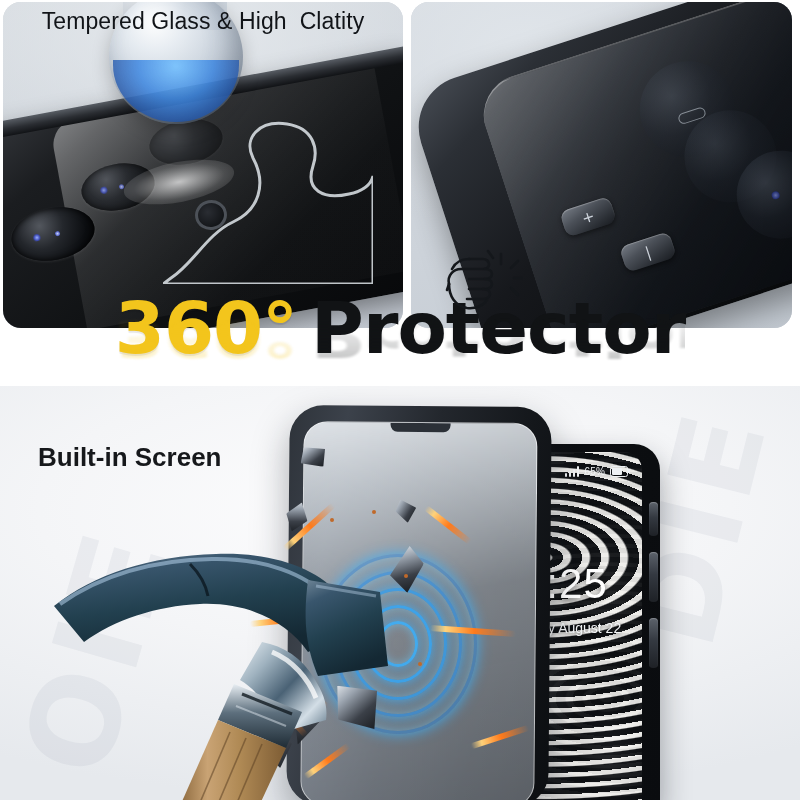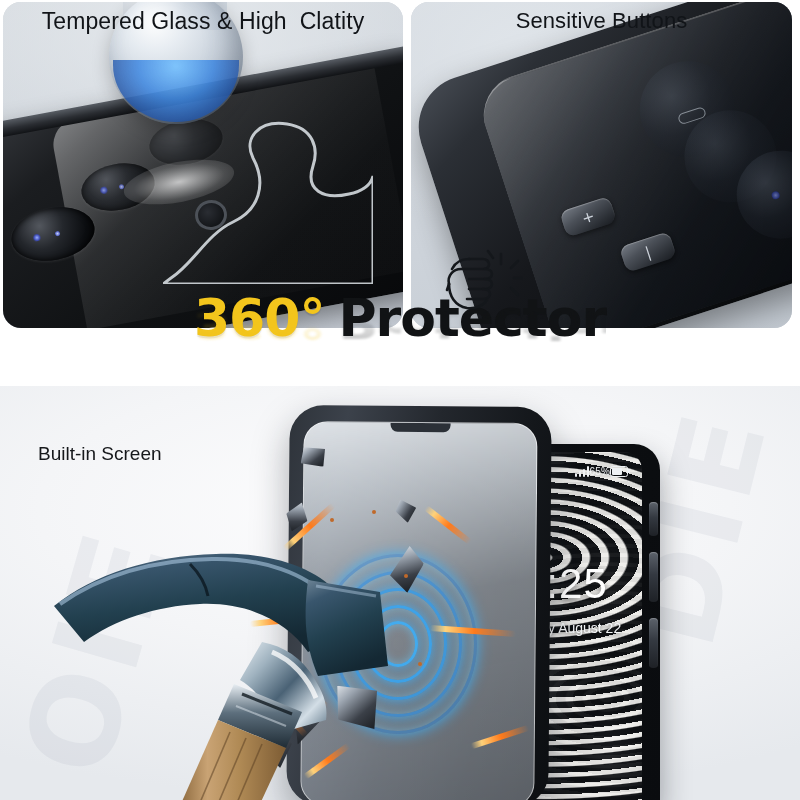--- a/index.html
+++ b/index.html
@@ -236,21 +236,21 @@
     white-space: nowrap;
     z-index: 6;
   }
   .headline .hl-inner {
     position: relative;
     display: inline-block;
   }
   .hl-360, .hl-word {
     font-family: "DejaVu Sans", sans-serif;
     font-weight: bold;
-    font-size: 52px;
+    font-size: 72px;
     line-height: 1;
     letter-spacing: -1px;
     vertical-align: middle;
   }
   .hl-360 {
     color: #f3c51c;
     text-shadow: 0 2px 1px rgba(0,0,0,0.10);
   }
   .hl-word {
     color: #111315;
@@ -274,22 +274,22 @@
     position: absolute;
     top: 386px; left: 0;
     width: 800px; height: 414px;
     overflow: hidden;
     background:
       radial-gradient(90% 70% at 48% 30%, #fdfdfe 0%, #f4f5f7 48%, #e6e9ed 100%);
   }
   .hero-label {
     position: absolute;
     left: 38px; top: 56px;
-    font-size: 19px;
-    font-weight: normal;
+    font-size: 26px;
+    font-weight: bold;
     color: #16181b;
     line-height: 1.22;
     z-index: 25;
   }
 
   
   .watermark {
     position: absolute;
     font-family: "DejaVu Sans", sans-serif;
     font-weight: bold;
@@ -365,20 +365,21 @@
     opacity: 0.95;
     filter: blur(0.6px);
   }
   .status-bar {
     position: absolute;
     left: 0; top: 14px;
     width: 100%;
     display: flex;
     justify-content: flex-end;
     align-items: center;
+    gap: 5px;
     padding-right: 14px;
     box-sizing: border-box;
     z-index: 5;
   }
   .sig-bars { display: inline-flex; align-items: flex-end; gap: 1.5px; height: 11px; }
   .sig-bars i {
     display: block; width: 2.5px; background: #f2f4f6; border-radius: 1px;
   }
   .sig-bars i:nth-child(1) { height: 4px; }
   .sig-bars i:nth-child(2) { height: 6px; }
@@ -545,21 +546,20 @@
           </g>
           <g stroke="#14171b" stroke-width="2.6" stroke-linecap="round">
             <line x1="62" y1="20" x2="62" y2="10"></line>
             <line x1="72" y1="24" x2="79" y2="17"></line>
             <line x1="75" y1="34" x2="84" y2="34"></line>
             <line x1="72" y1="44" x2="79" y2="51"></line>
             <line x1="54" y1="14" x2="49" y2="7"></line>
           </g>
         </svg>
       </div>
-      <div class="panel-title">Sensitive Buttons</div>
     </div>
   </div>
 
   <div class="headline">
     <span class="hl-inner">
       <span class="hl-360">360°</span><span class="hl-word">Protector</span>
       <span class="hl-reflection" aria-hidden="true">
         <span class="hl-360">360°</span><span class="hl-word">Protection</span>
       </span>
     </span>

